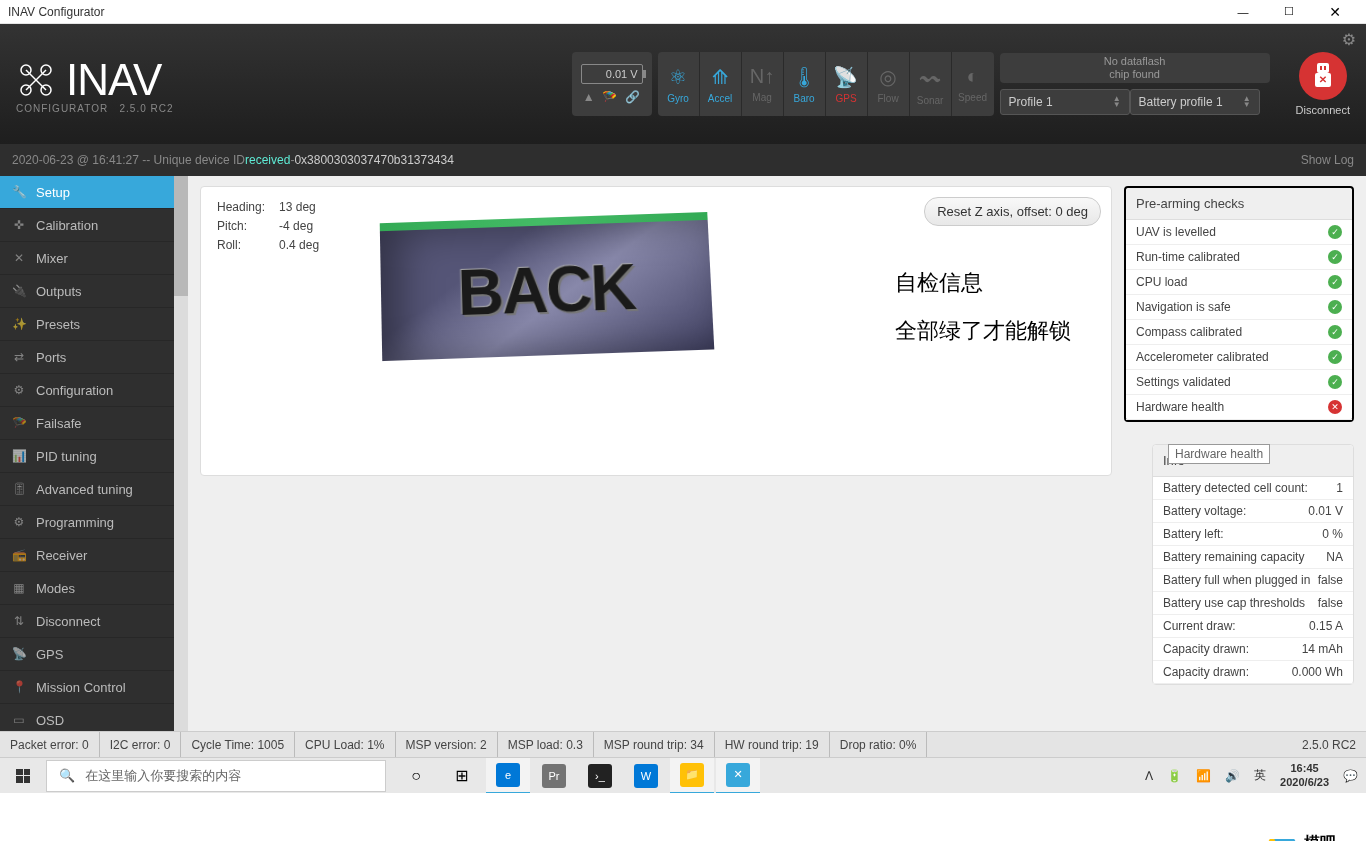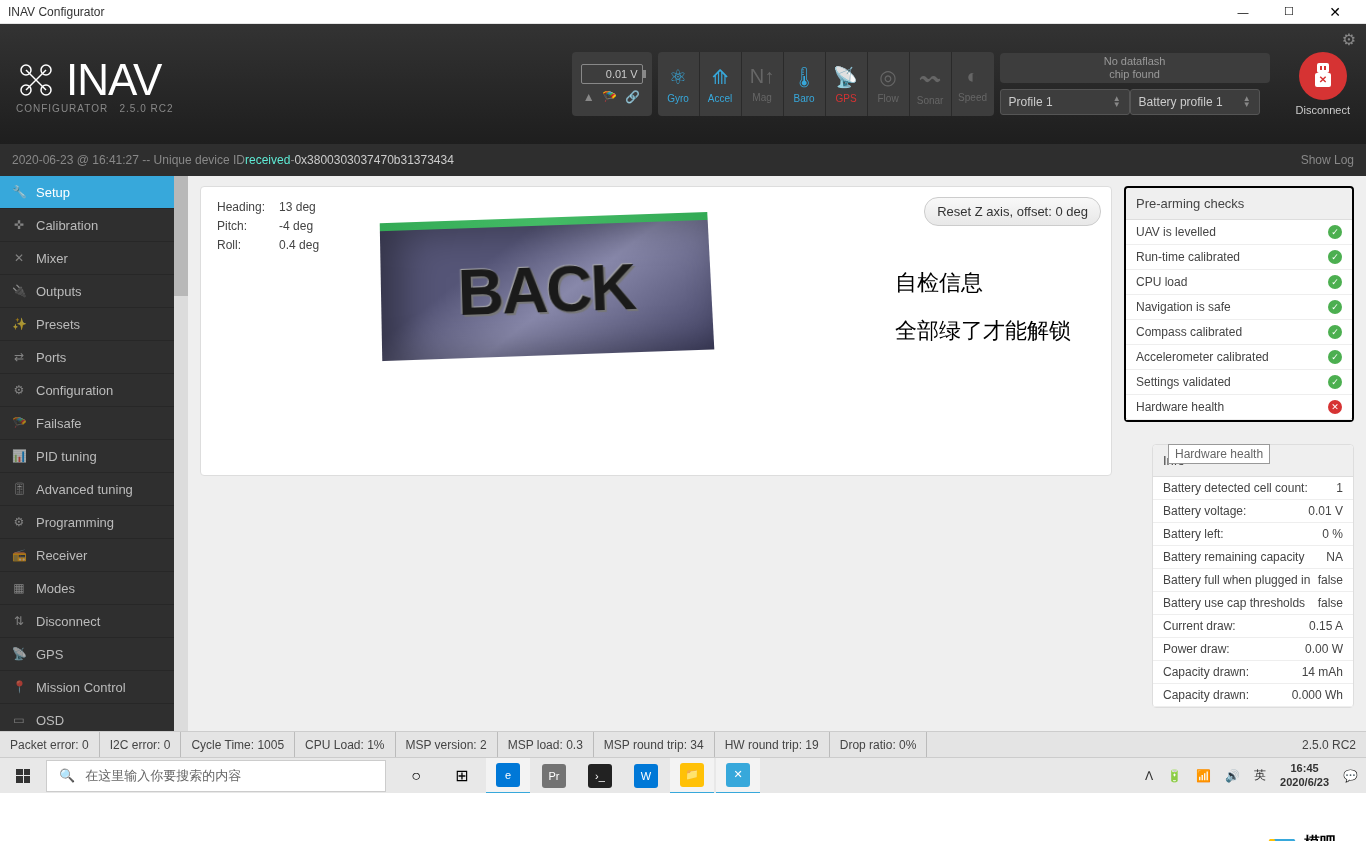--- a/index.html
+++ b/index.html
@@ -401,24 +401,20 @@
             </div>
             <div class="info-row">
               <span>Battery use cap thresholds</span>
               <span>false</span>
             </div>
             <div class="info-row">
               <span>Current draw:</span>
               <span>0.15 A</span>
             </div>
             <div class="info-row">
-              <span>Power draw:</span>
-              <span>0.00 W</span>
-            </div>
-            <div class="info-row">
               <span>Capacity drawn:</span>
               <span>14 mAh</span>
             </div>
             <div class="info-row">
               <span>Capacity drawn:</span>
               <span>0.000 Wh</span>
             </div>
           </div>
       </div>
     </div>

